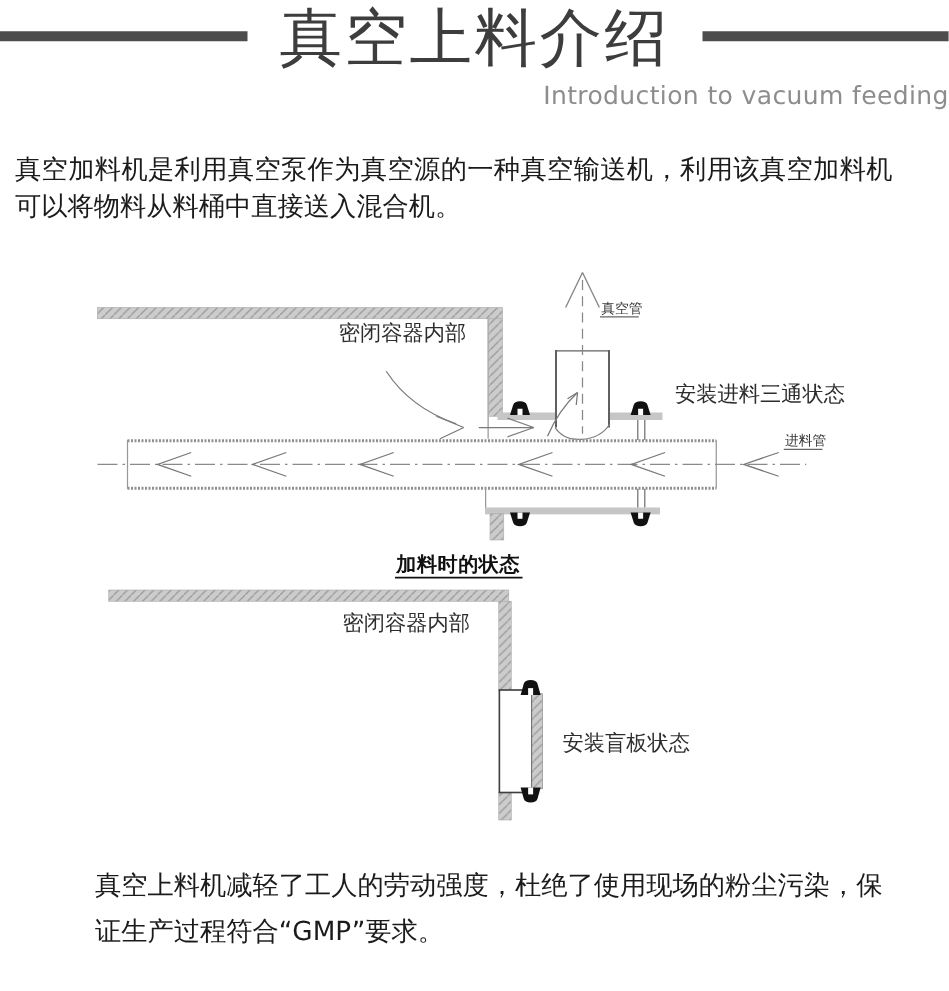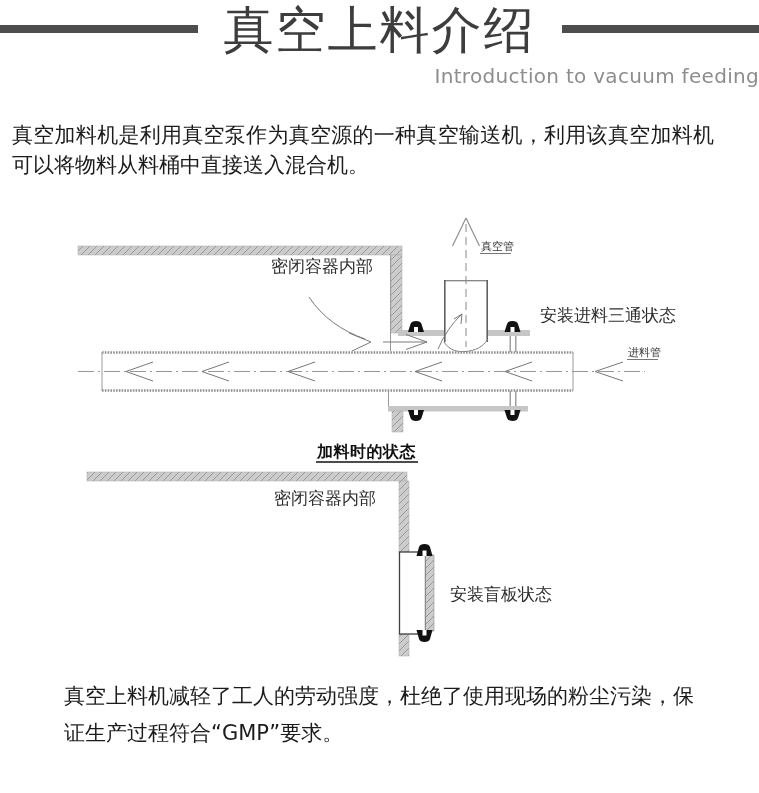--- a/index.html
+++ b/index.html
@@ -8,21 +8,21 @@
   .title-rule{position:absolute;top:25px;height:8px;background:#4d4d4d;}
   .title-rule.left{left:0;width:198px;}
   .title-rule.right{left:562px;width:197px;}
   .page-title{position:absolute;top:2px;left:0;width:759px;margin:0;
       text-align:center;font-size:50px;line-height:56px;font-weight:normal;
       color:#3d3d3d;letter-spacing:2px;}
   .page-subtitle{position:absolute;top:64px;left:0;width:759px;
       text-align:right;font-size:20px;color:#8d8d8d;letter-spacing:0.3px;}
   .intro-text{position:absolute;top:120px;left:12px;width:702px;margin:0;
       font-size:21px;line-height:30px;color:#1b1b1b;text-align:justify;text-justify:inter-ideograph;}
-  .footer-text{position:absolute;top:678px;left:64px;width:640px;margin:0;
+  .footer-text{position:absolute;top:678px;left:64px;width:640px;margin:12px;
       font-size:21px;line-height:37px;color:#1b1b1b;}
   svg.diagram{position:absolute;top:195px;left:0;}
   .dlabel{font-size:17px;fill:#2d2d2d;}
   .slabel{font-size:11px;fill:#3a3a3a;}
   .caption{font-size:16px;font-weight:bold;fill:#111;letter-spacing:0.5px;}
 </style>
 </head>
 <body>
 
 <div>

